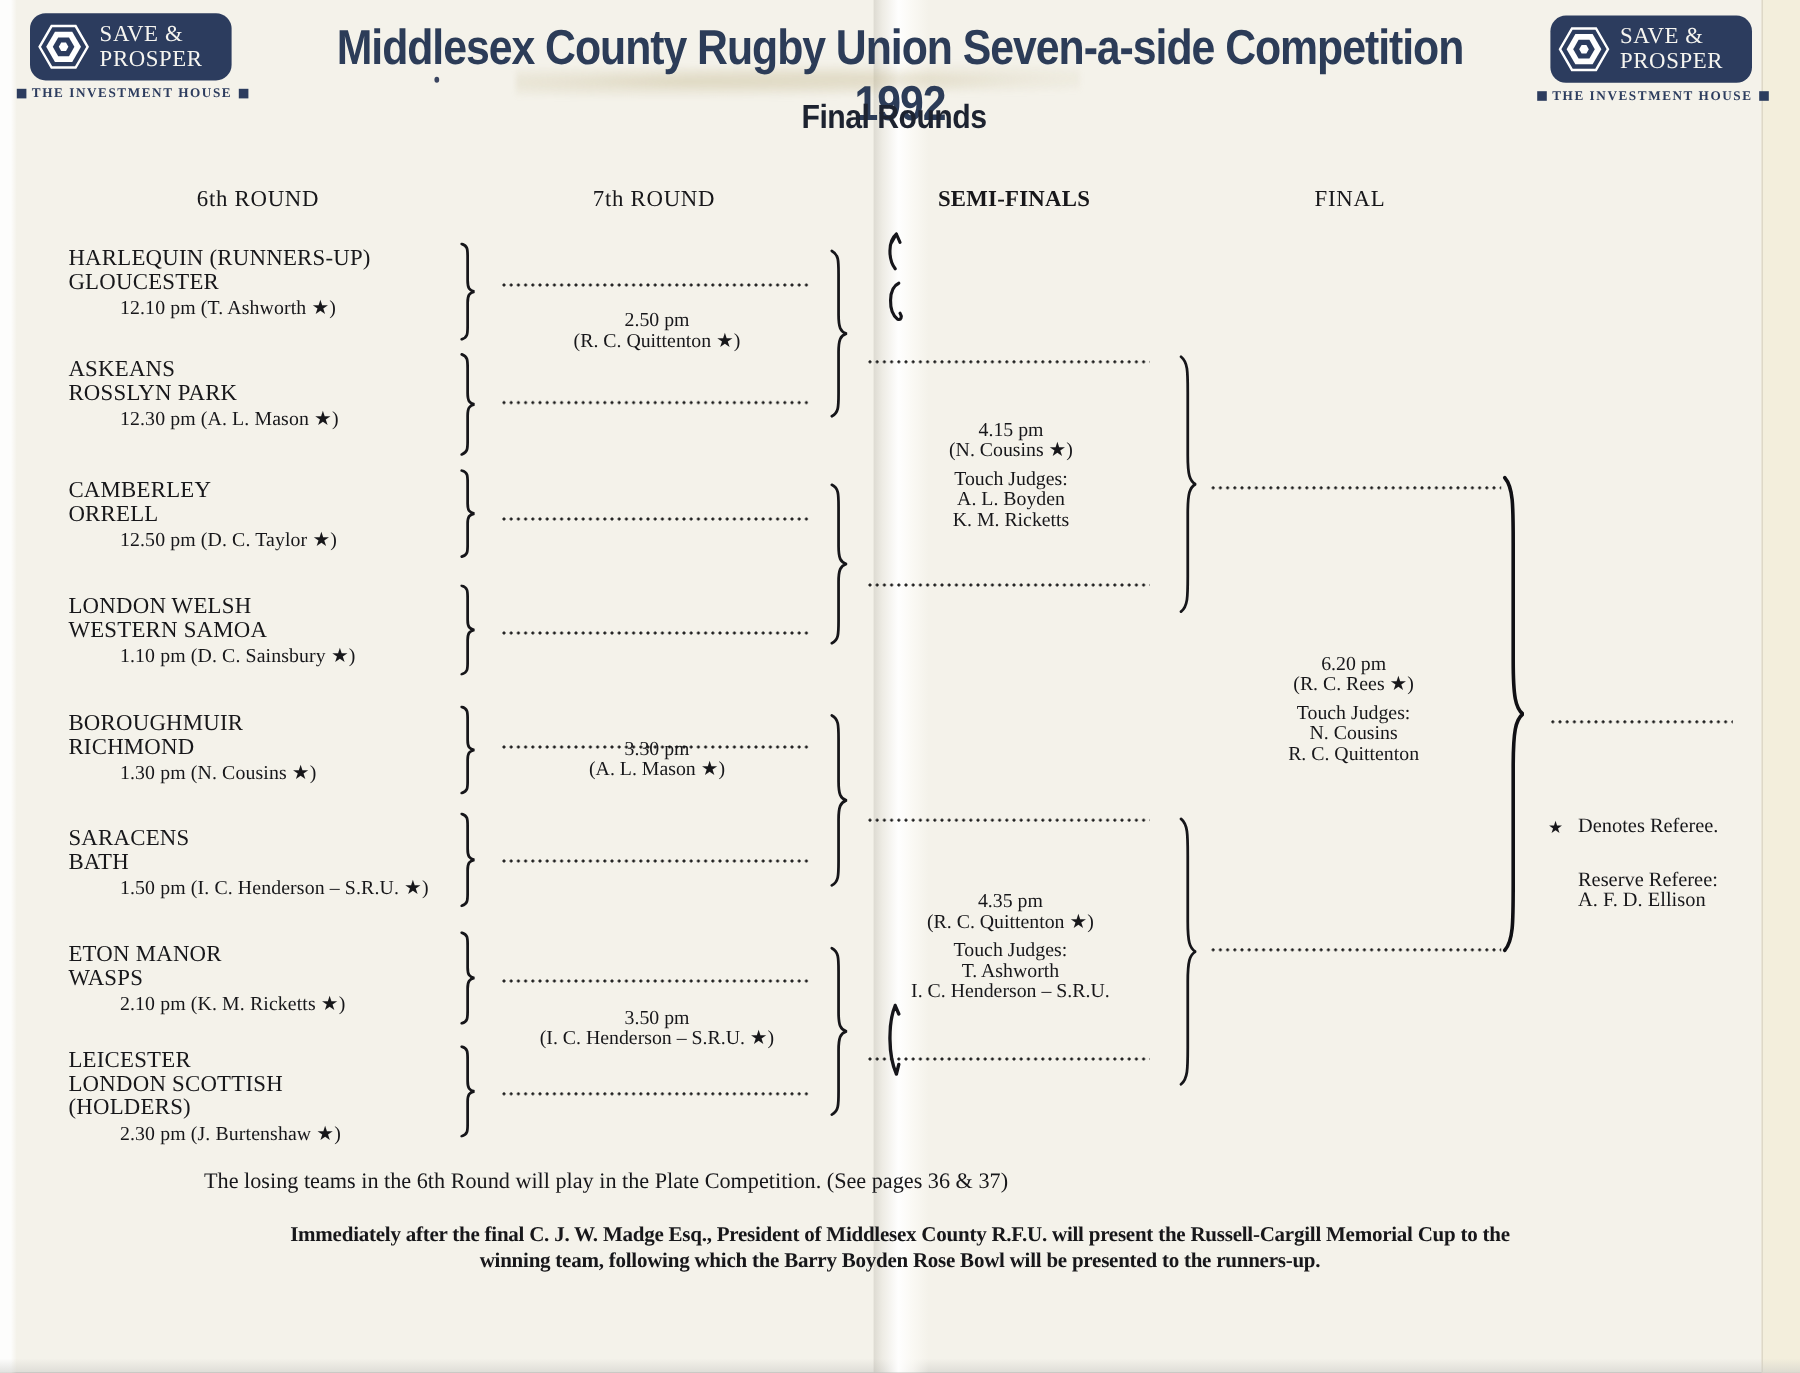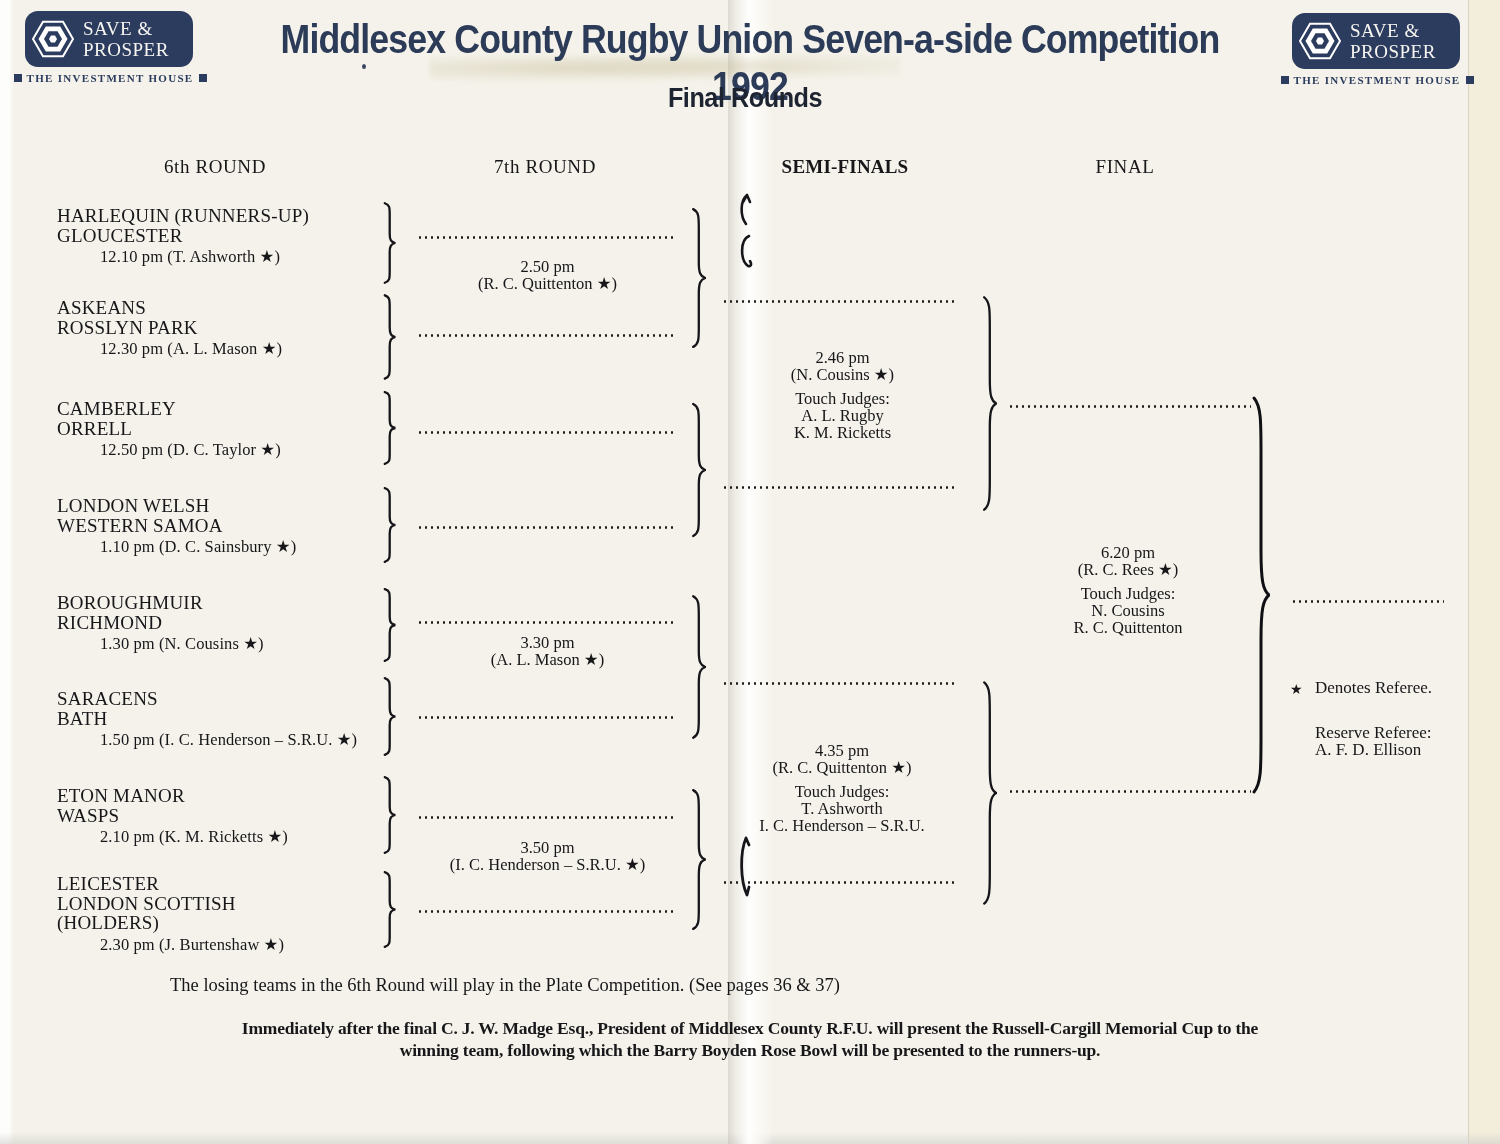--- a/index.html
+++ b/index.html
@@ -219,21 +219,21 @@
   <div class="dots" style="left:417px;top:526px;width:257px"></div>
   <div class="dots" style="left:417px;top:621px;width:257px"></div>
   <div class="dots" style="left:417px;top:716px;width:257px"></div>
   <div class="dots" style="left:417px;top:816px;width:257px"></div>
   <div class="dots" style="left:417px;top:910px;width:257px"></div>
 
   <div class="center-label" style="left:430px;top:258px;width:235px">
     <div>2.50 pm</div>
     <div>(R. C. Quittenton ★)</div>
   </div>
-  <div class="center-label" style="left:430px;top:634px;width:235px">
+  <div class="center-label" style="left:430px;top:615px;width:235px">
     <div>3.30 pm</div>
     <div>(A. L. Mason ★)</div>
   </div>
   <div class="center-label" style="left:420px;top:839px;width:255px">
     <div>3.50 pm</div>
     <div>(I. C. Henderson – S.R.U. ★)</div>
   </div>
 
   <svg class="brace" style="left:690px;top:207px;width:16px;height:142px">
       <use href="#braceR"></use>
@@ -247,24 +247,24 @@
   <svg class="brace" style="left:690px;top:788px;width:16px;height:143px">
       <use href="#braceR"></use>
     </svg>
 
   <div class="dots" style="left:722px;top:300px;width:236px"></div>
   <div class="dots" style="left:722px;top:486px;width:236px"></div>
   <div class="dots" style="left:722px;top:682px;width:236px"></div>
   <div class="dots" style="left:722px;top:881px;width:236px"></div>
 
   <div class="center-label" style="left:730px;top:349px;width:225px">
-    <div>2.46 pm</div>
+    <div>4.15 pm</div>
     <div>(N. Cousins ★)</div>
     <div class="tj">Touch Judges:</div>
-    <div>A. L. Rugby</div>
+    <div>A. L. Boyden</div>
     <div>K. M. Ricketts</div>
   </div>
   <div class="center-label" style="left:722px;top:742px;width:240px">
     <div>4.35 pm</div>
     <div>(R. C. Quittenton ★)</div>
     <div class="tj">Touch Judges:</div>
     <div>T. Ashworth</div>
     <div>I. C. Henderson – S.R.U.</div>
   </div>
 

